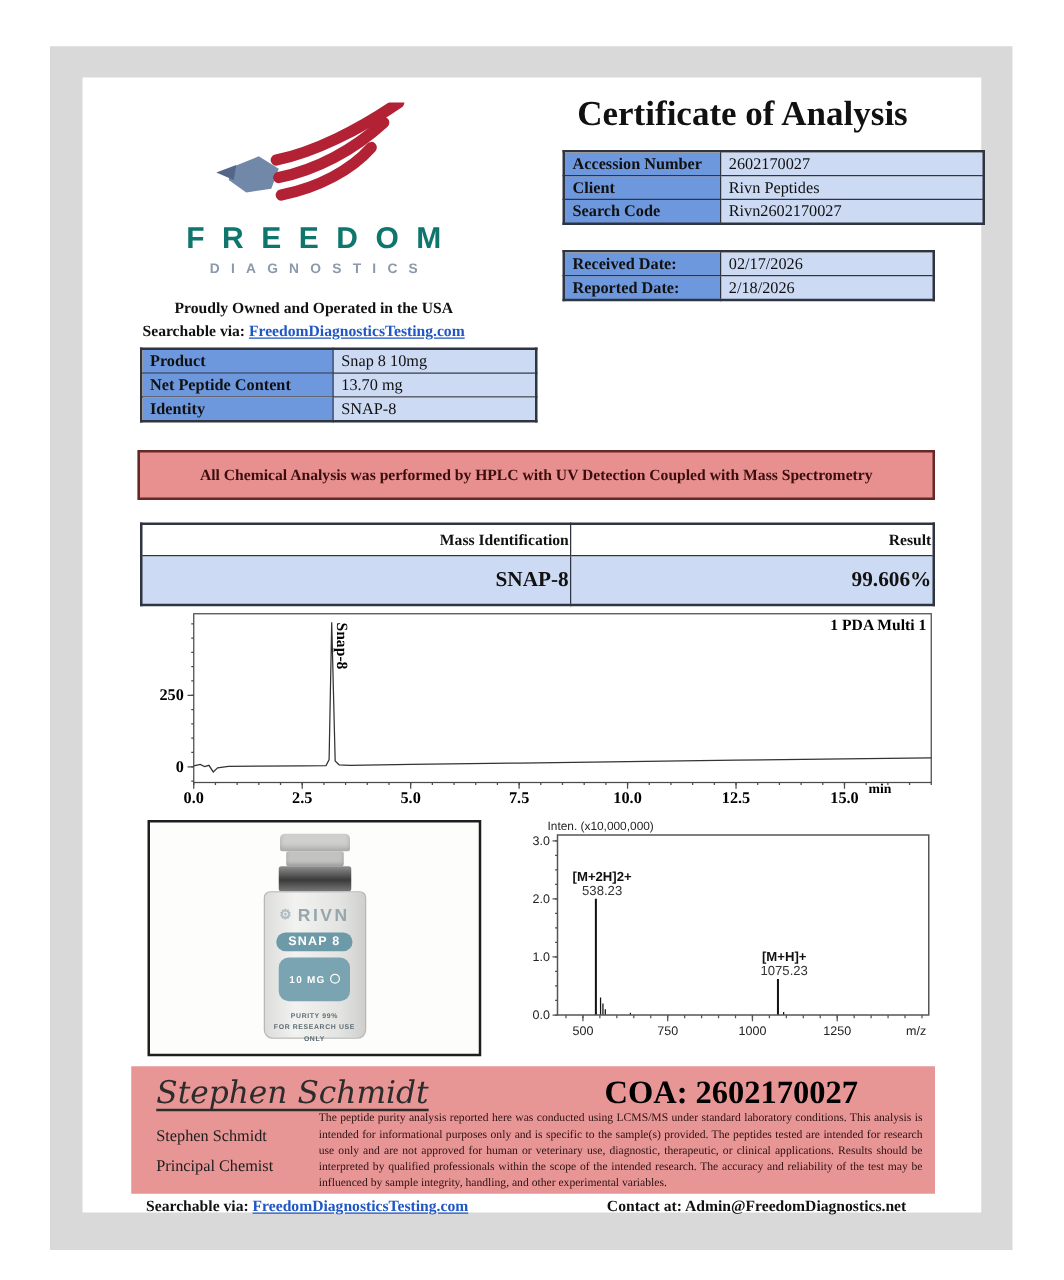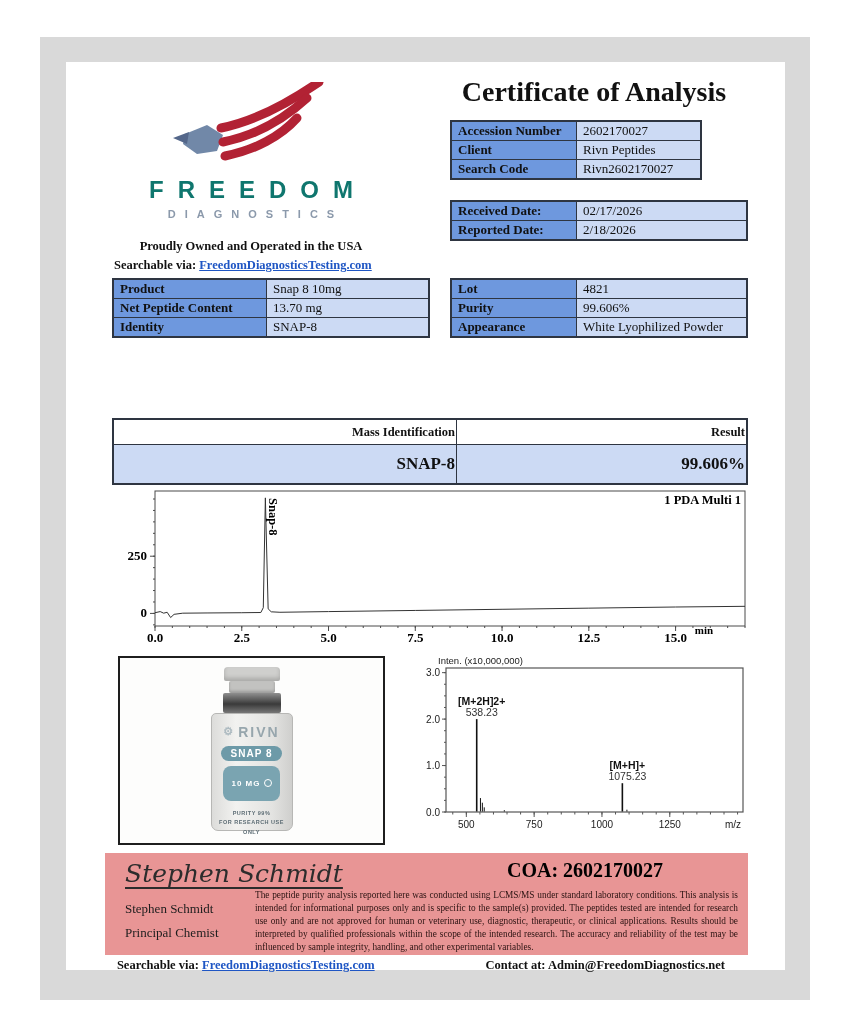--- a/index.html
+++ b/index.html
@@ -67,21 +67,21 @@
   .badge2 .dot{width:6px;height:6px;border:1px solid #fff;border-radius:50%;display:inline-block;}
   .vial-small{margin-top:8px;font-family:"Liberation Sans",sans-serif;font-weight:700;font-size:5.5px;
               letter-spacing:.5px;color:#5d6d75;text-align:center;line-height:1.8;}
 
   
   .sig-block{left:39px;top:791px;width:643px;height:102px;background:#e89595;}
   .sig-script{position:absolute;left:20px;top:6px;font-family:"DejaVu Serif",serif;font-style:italic;
               font-size:25px;color:#2c2c2c;text-decoration:underline;text-underline-offset:5px;}
   .sig-name{position:absolute;left:20px;top:48px;font-size:13px;color:#1d1d1d;}
   .sig-title{position:absolute;left:20px;top:72px;font-size:13px;color:#1d1d1d;}
-  .coa{position:absolute;left:330px;top:6px;width:300px;text-align:center;font-size:20px;font-weight:bold;color:#000;}
+  .coa{position:absolute;left:330px;top:6px;width:300px;text-align:center;font-size:26px;font-weight:bold;color:#000;}
   .disclaimer{position:absolute;left:150px;top:36px;width:483px;font-size:9.3px;line-height:1.4;color:#2b1312;text-align:justify;}
 
   
   .footer{left:0;top:896px;width:719px;display:flex;font-size:12.5px;font-weight:bold;}
   .footer .half{width:50%;text-align:center;}
 </style>
 </head>
 <body>
 
 <div class="frame">
@@ -99,21 +99,21 @@
     <div class="subbrand">DIAGNOSTICS</div>
   </div>
   <div class="abs tagline">Proudly Owned and Operated in the USA</div>
   <div class="abs searchline">
     <span>Searchable via:</span>
     <a href="#" class="doclink">FreedomDiagnosticsTesting.com</a>
   </div>
 
   <h1 class="abs title">Certificate of Analysis</h1>
 
-  <table class="kv" style="left:384px;top:58px;width:252px;">
+  <table class="kv" style="left:384px;top:58px;width:338px;">
     <tbody>
           <tr>
             <td class="k" style="width:112px;">Accession Number</td>
             <td class="v">2602170027</td>
           </tr>
     <tr>
             <td class="k">Client</td>
             <td class="v">Rivn Peptides</td>
           </tr>
     <tr>
@@ -146,37 +146,24 @@
             <td class="k">Net Peptide Content</td>
             <td class="v">13.70 mg</td>
           </tr>
     <tr>
             <td class="k">Identity</td>
             <td class="v">SNAP-8</td>
           </tr>
   </tbody>
       </table>
 
-  <table class="kv" style="left:384px;top:216px;width:298px;">
-    <tbody>
-          <tr>
-            <td class="k" style="width:112px;">Lot</td>
-            <td class="v">4821</td>
-          </tr>
-    <tr>
-            <td class="k">Purity</td>
-            <td class="v">99.606%</td>
-          </tr>
-    <tr>
-            <td class="k">Appearance</td>
-            <td class="v">White Lyophilized Powder</td>
-          </tr>
-  </tbody>
-      </table>
-
+
+  <div class="abs banner">
+    <span>All Chemical Analysis was performed by HPLC with UV Detection Coupled with Mass Spectrometry</span>
+  </div>
 
   <table class="mass">
     <tbody>
           <tr class="hdr">
       <td style="width:340px;">Mass Identification</td>
       <td>Result</td>
     </tr>
     <tr class="res">
       <td>SNAP-8</td>
       <td>99.606%</td>

